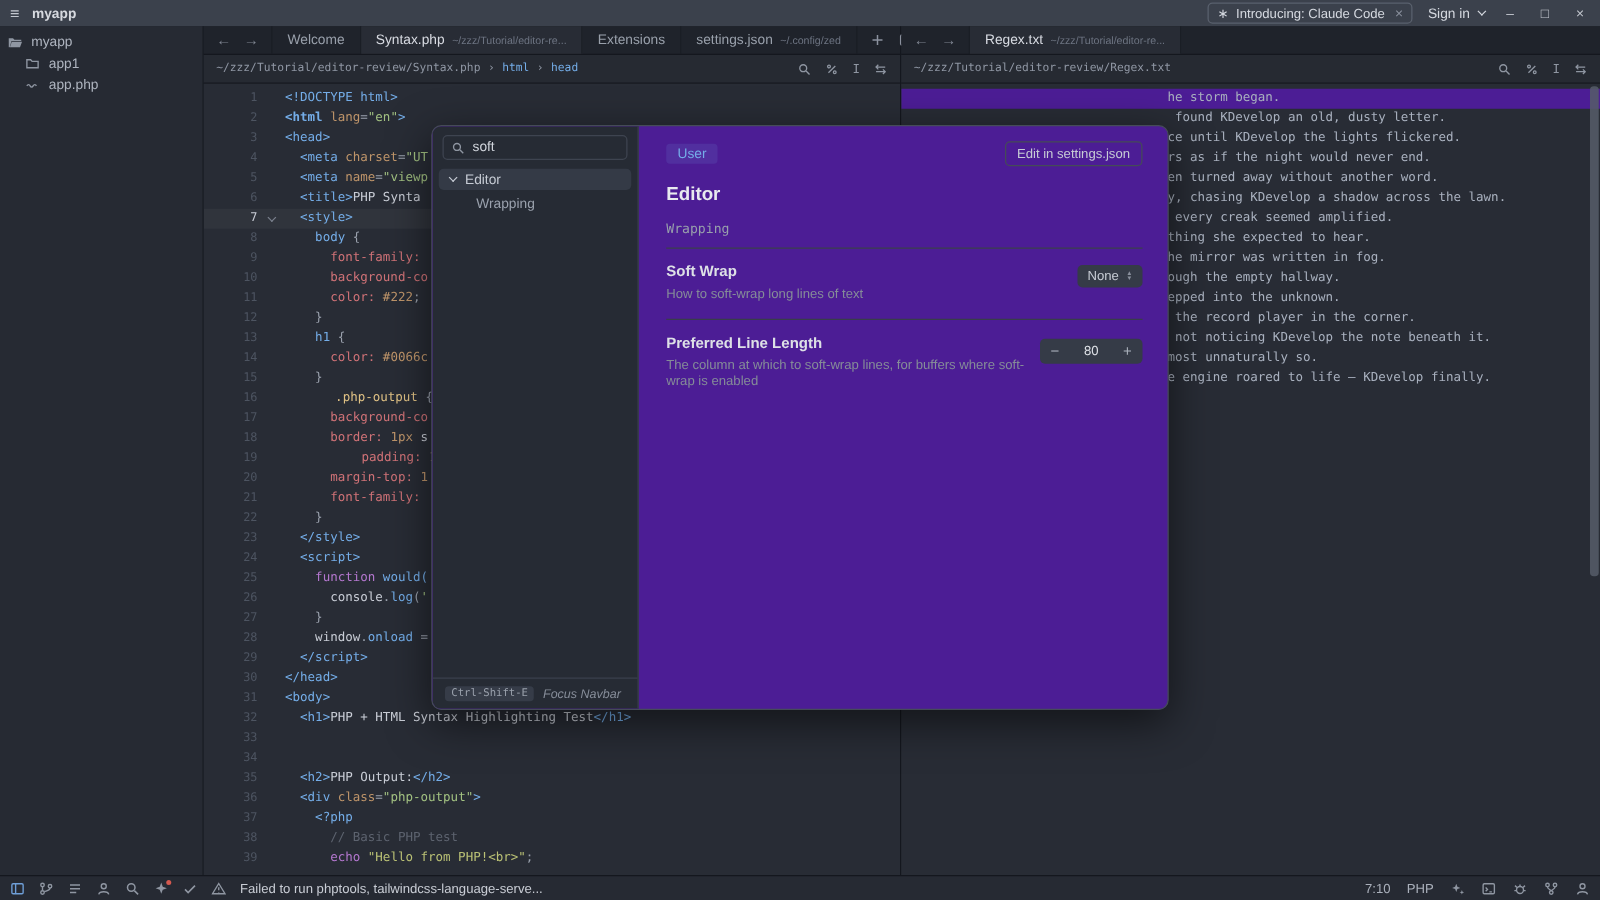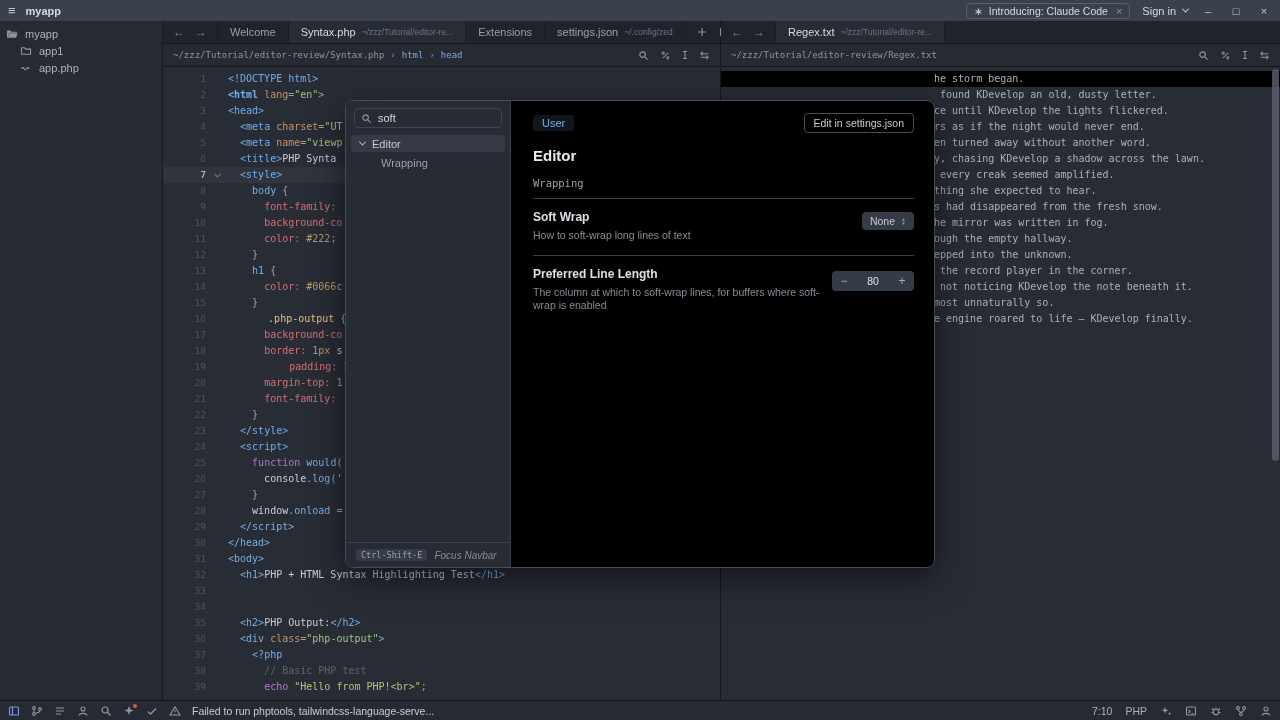--- a/index.html
+++ b/index.html
@@ -41,25 +41,25 @@
   .crumb-icons .ic-I { font-family:"DejaVu Sans Mono", monospace; font-size:10px; }
 
   .editor { flex:1; background:#282c35; position:relative; overflow:hidden; padding-top:4px; font-family:"DejaVu Sans Mono", monospace; font-size:10px; line-height:16px; }
   .cline { display:flex; height:16px; white-space:pre; }
   .cline.active { background:rgba(255,255,255,0.04); }
   .gutter { width:43px; text-align:right; color:#4d5461; flex-shrink:0; font-size:9.5px; }
   .cline.active .gutter { color:#c8ccd6; }
   .chevcell { width:22px; flex-shrink:0; display:flex; align-items:center; justify-content:center; color:#7a818d; }
 
   .rline { height:16px; white-space:pre; padding-left:213px; color:#a9b1bf; }
-  .rline.active { background:#000000; }
+  .rline.active { background:#4c1d95; }
   .vscroll { position:absolute; top:2px; right:1px; width:7px; height:392px; background:#565d68; border-radius:3px; opacity:.85; }
 
   
-  .modal { position:absolute; left:345px; top:100px; width:590px; height:468px; background:#000000; border:1px solid #454b58; border-radius:8px; box-shadow:0 10px 34px rgba(0,0,0,.55); display:flex; z-index:10; overflow:hidden; }
+  .modal { position:absolute; left:345px; top:100px; width:590px; height:468px; background:#4c1d95; border:1px solid #454b58; border-radius:8px; box-shadow:0 10px 34px rgba(0,0,0,.55); display:flex; z-index:10; overflow:hidden; }
   .modal-side { width:165px; background:#262b34; border-right:1px solid #3a404c; display:flex; flex-direction:column; flex-shrink:0; }
   .msearch { margin:7px 8px 6px 8px; height:20px; border:1px solid #3e4450; border-radius:4px; display:flex; align-items:center; gap:6px; padding:0 6px; font-size:11px; color:#d2d6dd; }
   .srow { height:17px; display:flex; align-items:center; gap:7px; font-size:11px; color:#c6cbd4; padding:0 9px; margin:1px 5px; border-radius:4px; }
   .srow.sel { background:#343a46; }
   .srow.child { padding-left:30px; color:#9aa1ad; }
   .mfoot { margin-top:auto; border-top:1px solid #3a404c; padding:6px 10px; display:flex; align-items:center; gap:7px; }
   .kbd { background:#363c48; border-radius:3px; padding:1px 5px; font-family:"DejaVu Sans Mono", monospace; font-size:8.5px; color:#9aa1ac; }
   .mfoot .act { font-style:italic; font-size:10px; color:#868d99; }
 
   .modal-content { flex:1; padding:12px 20px 0 22px; display:flex; flex-direction:column; }
@@ -290,21 +290,20 @@
       <div class="editor" id="right-editor">
         <div class="vscroll"></div>
       <div class="rline active">he storm began.</div>
           <div class="rline"> found KDevelop an old, dusty letter.</div>
           <div class="rline">ce until KDevelop the lights flickered.</div>
           <div class="rline">rs as if the night would never end.</div>
           <div class="rline">en turned away without another word.</div>
           <div class="rline">y, chasing KDevelop a shadow across the lawn.</div>
           <div class="rline"> every creak seemed amplified.</div>
           <div class="rline">thing she expected to hear.</div>
-          <div class="rline">s had disappeared from the fresh snow.</div>
           <div class="rline">he mirror was written in fog.</div>
           <div class="rline">ough the empty hallway.</div>
           <div class="rline">epped into the unknown.</div>
           <div class="rline"> the record player in the corner.</div>
           <div class="rline"> not noticing KDevelop the note beneath it.</div>
           <div class="rline">most unnaturally so.</div>
           <div class="rline">e engine roared to life — KDevelop finally.</div>
         </div>
     </div>
   </div>

